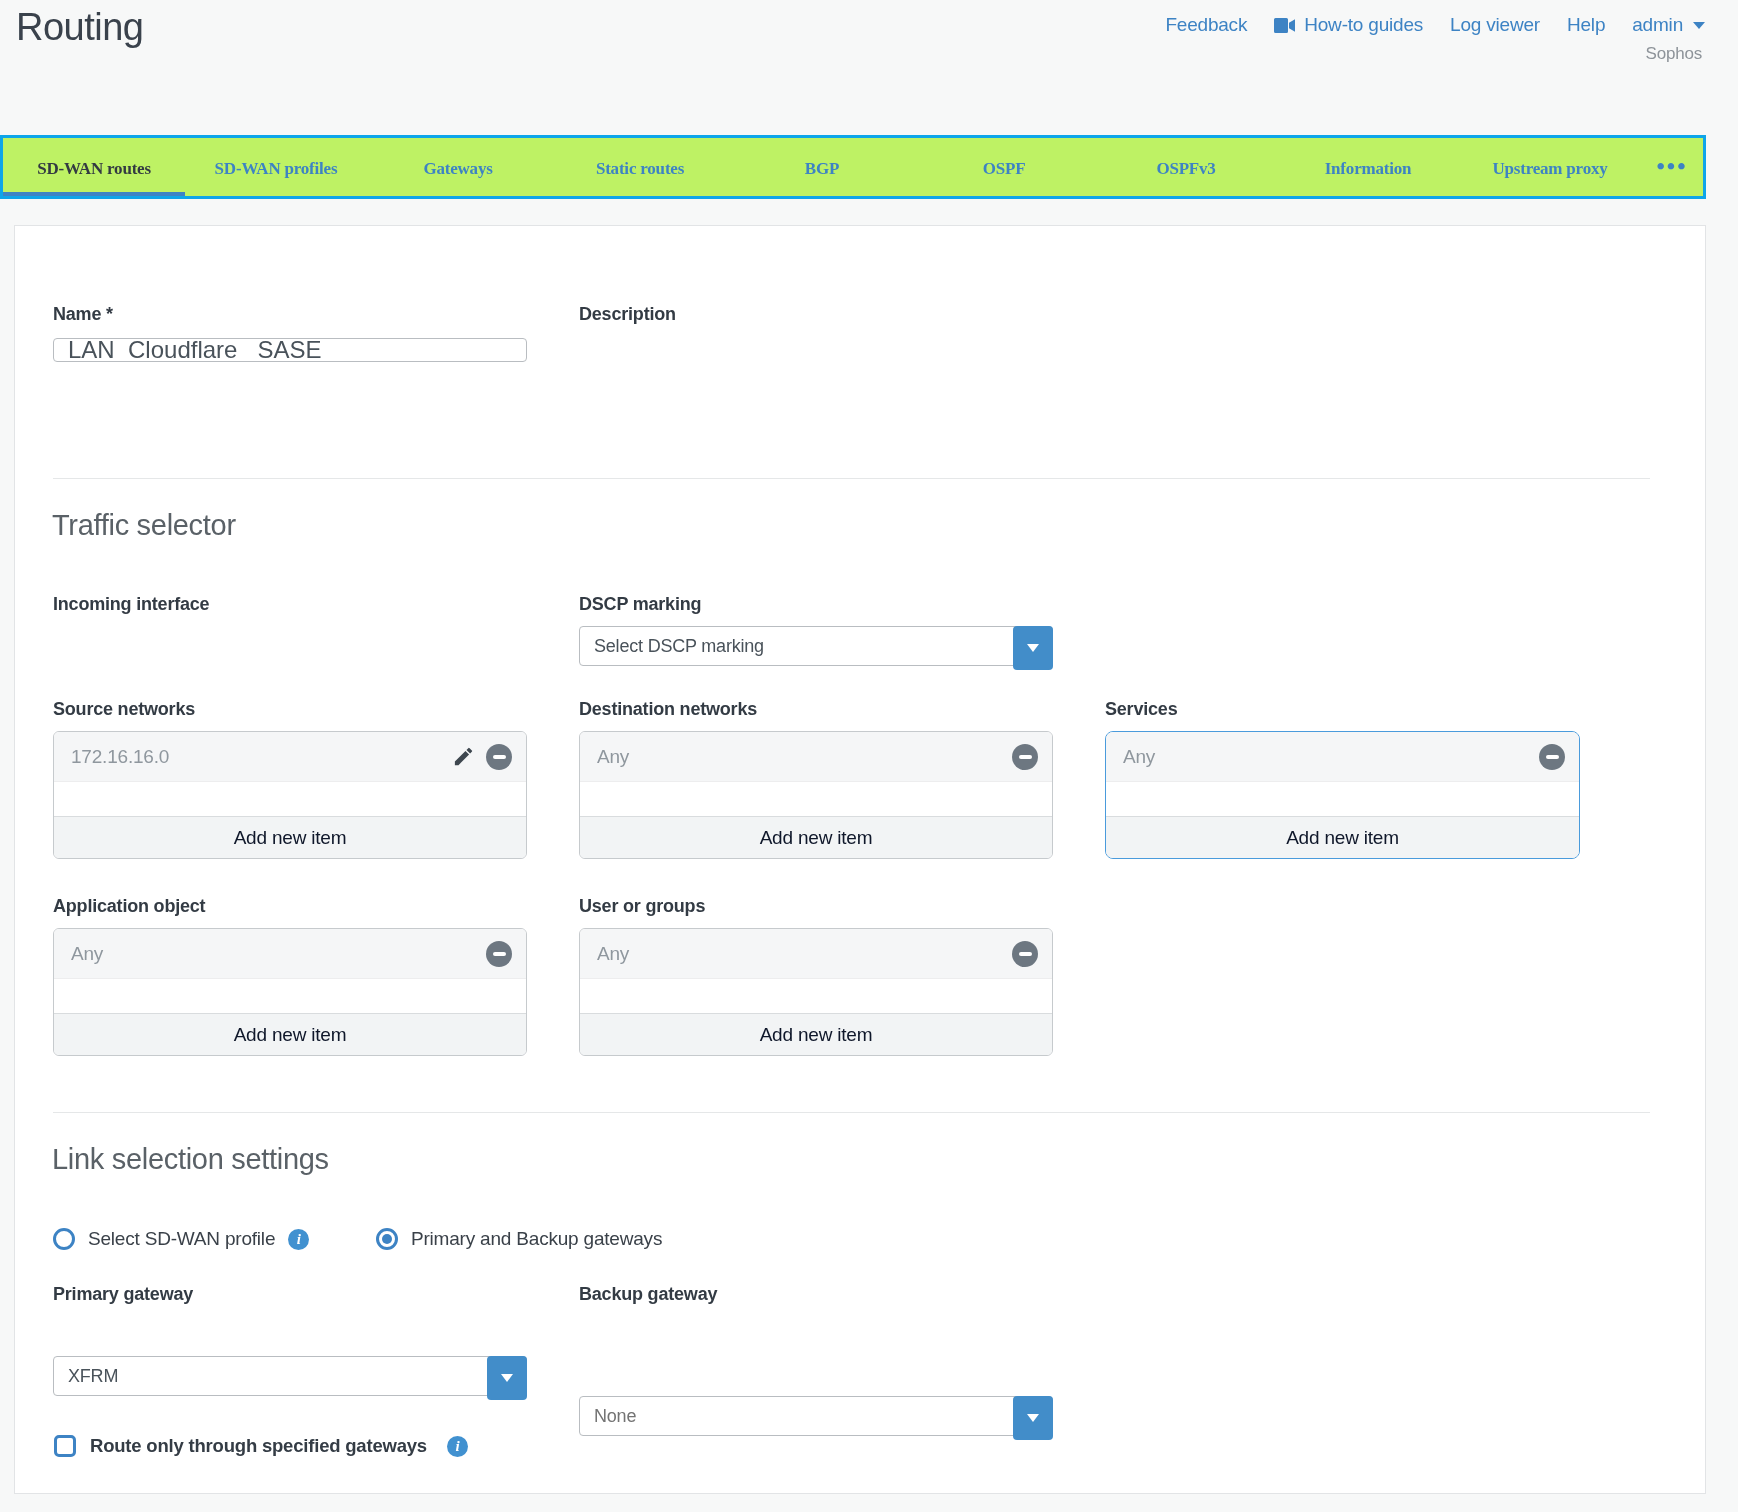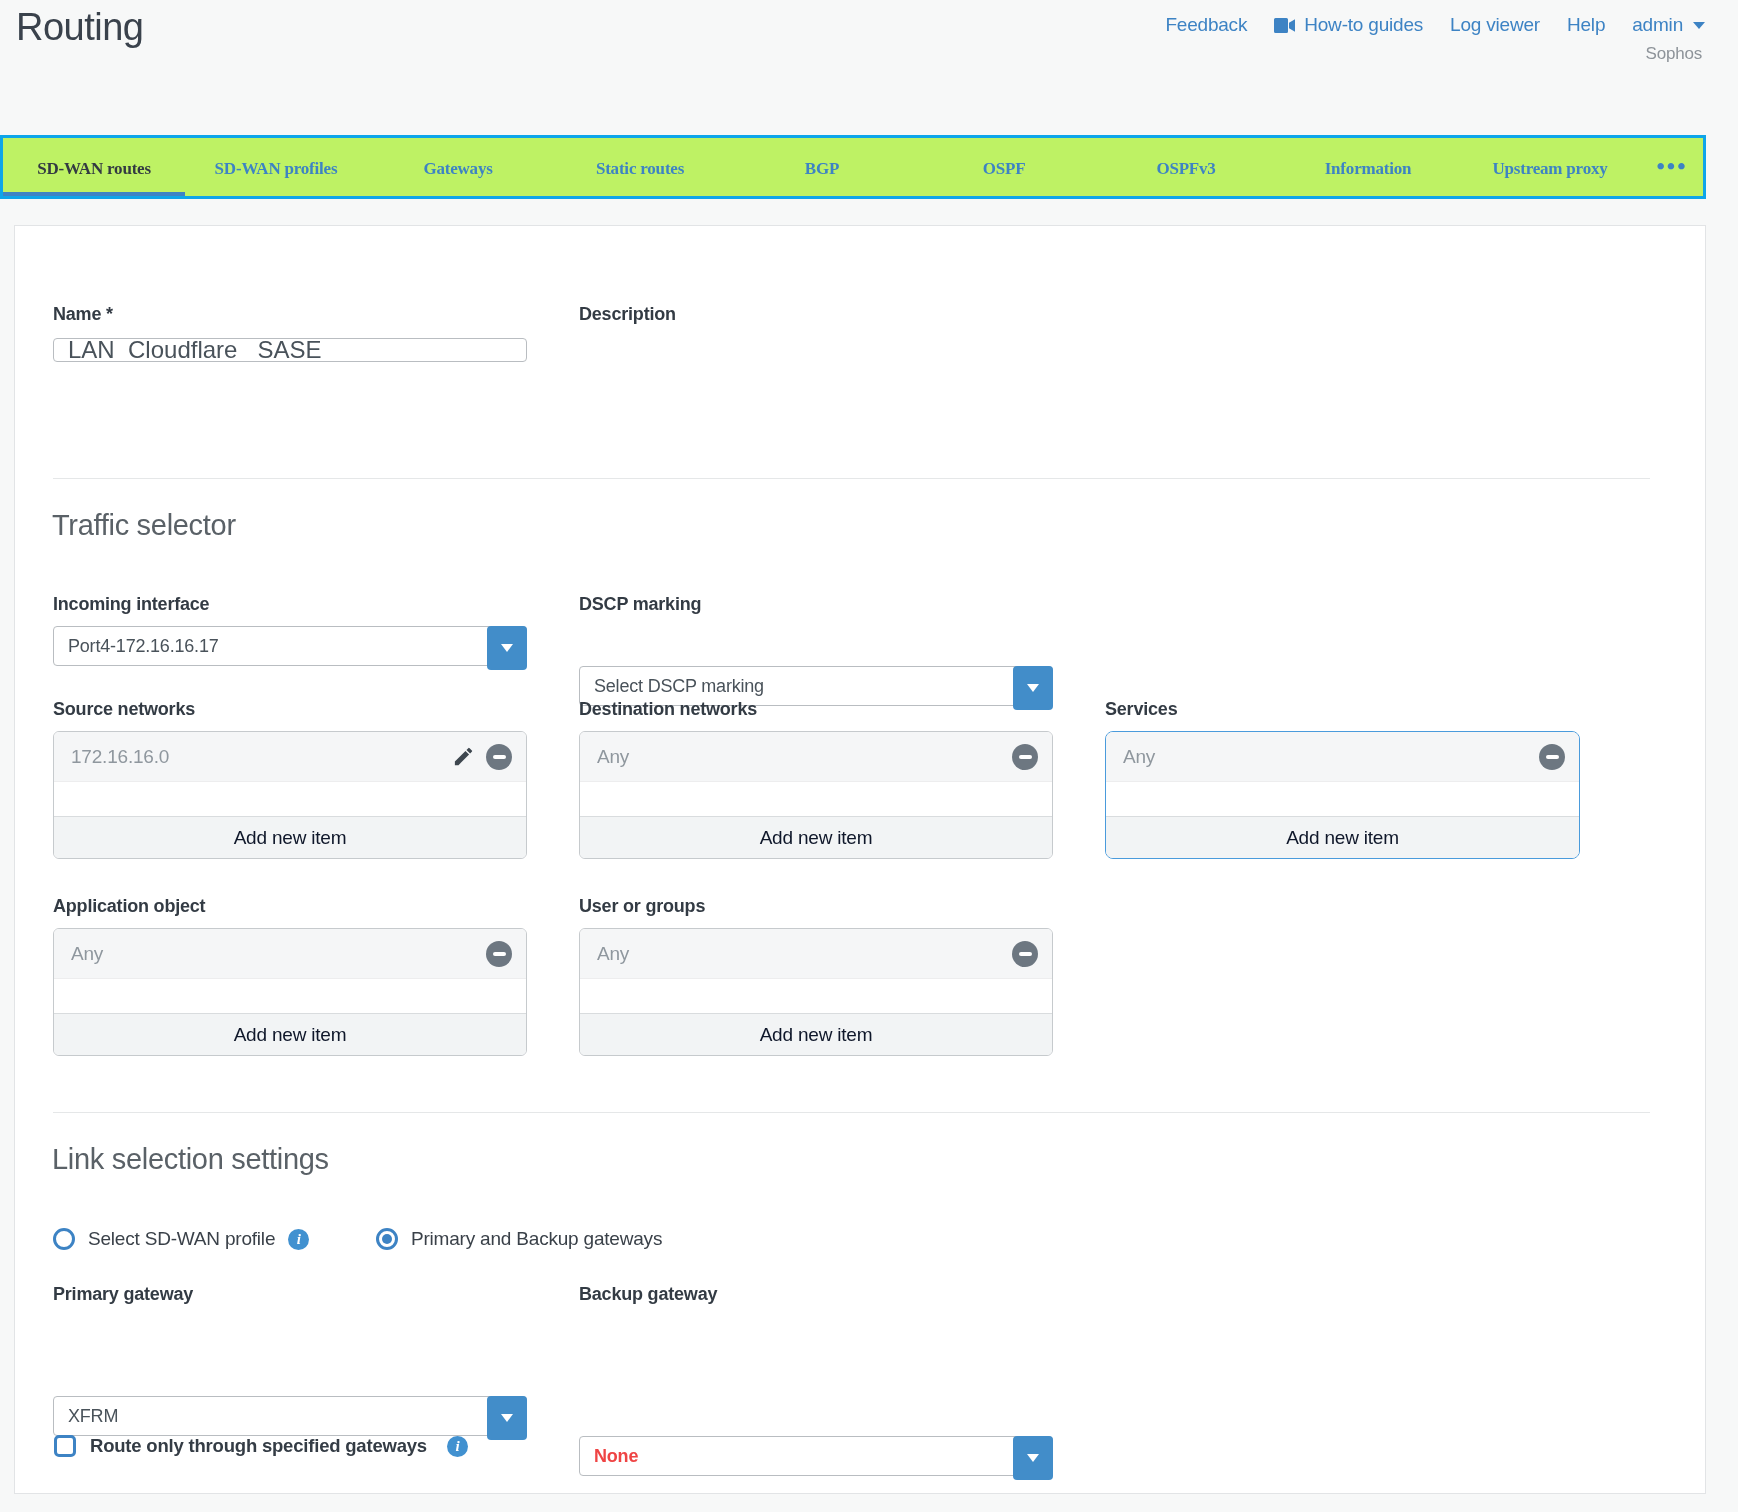--- a/index.html
+++ b/index.html
@@ -33,21 +33,21 @@
   
   .text-input { width:474px; height:24px; border:1px solid #b9bdc1; border-radius:4px; padding:0 14px; font-size:24px; color:#49525a; font-family:inherit; background:#fff; }
   .desc-area { width:474px; height:94px; border:1px solid #b9bdc1; border-radius:4px; padding:10px 14px; font-size:18px; color:#49525a; font-family:inherit; resize:none; }
   .desc-area::placeholder, .text-input::placeholder { color:#9aa1a8; }
   .resize-grip { position:absolute; right:2px; bottom:3px; pointer-events:none; }
 
   
   .dropdown { position:relative; width:474px; height:40px; border:1px solid #b9bdc1; border-radius:4px; background:#fff; font-size:18px; color:#49525a; line-height:38px; padding:0 52px 0 14px; cursor:pointer; white-space:nowrap; }
   .dropdown .dd-btn { position:absolute; top:-1px; right:-1px; width:40px; height:44px; background:#428dc9; border-radius:4px; display:flex; align-items:center; justify-content:center; }
   .dd-caret { width:0; height:0; border-left:6px solid transparent; border-right:6px solid transparent; border-top:8px solid #fff; }
-  .dd-muted { color:#ef4444;font-weight:bold; }
+  .dd-muted { color:#737373; }
 
   
   .listbox { display:flex; flex-direction:column; width:474px; height:128px; border:1px solid #c6cacd; border-radius:6px; overflow:hidden; background:#fff; }
   .listbox.focused { border:1.5px solid #4a9bdc; border-radius:8px; }
   .lb-item { height:50px; background:#f5f6f7; display:flex; align-items:center; padding:0 14px 0 17px; border-bottom:1px solid #ededee; }
   .lb-text { flex:1; font-size:19px; color:#8f979e; }
   .lb-icons { display:flex; align-items:center; gap:11px; }
   .minus-circle { width:26px; height:26px; border-radius:50%; background:#6d7781; display:flex; align-items:center; justify-content:center; cursor:pointer; }
   .minus-circle::after { content:""; width:13px; height:4px; border-radius:2px; background:#fff; }
   .lb-body { flex:1; background:#fff; }
@@ -113,26 +113,20 @@
   <div class="abs flabel" style="left:38px; top:78px;">Name *</div>
   <input class="abs text-input" style="left: 38px; top: 112px;" value="LAN_Cloudflare _SASE">
 
   <div class="abs flabel" style="left:564px; top:78px;">Description</div>
 
   <div class="divider" style="top:252px;"></div>
 
   <div class="abs section-heading" style="left:37px; top:283px;">Traffic selector</div>
 
   <div class="abs flabel" style="left:38px; top:368px;">Incoming interface</div>
-  <div class="abs dropdown" style="left:38px; top:400px;">
-    <span>Port4-172.16.16.17</span>
-    <span class="dd-btn">
-        <span class="dd-caret"></span>
-      </span>
-  </div>
 
   <div class="abs flabel" style="left:564px; top:368px;">DSCP marking</div>
   <div class="abs dropdown" style="left:564px; top:400px;">
     <span>Select DSCP marking</span>
     <span class="dd-btn">
         <span class="dd-caret"></span>
       </span>
   </div>
 
   <div class="abs flabel" style="left:38px; top:473px;">Source networks</div>

